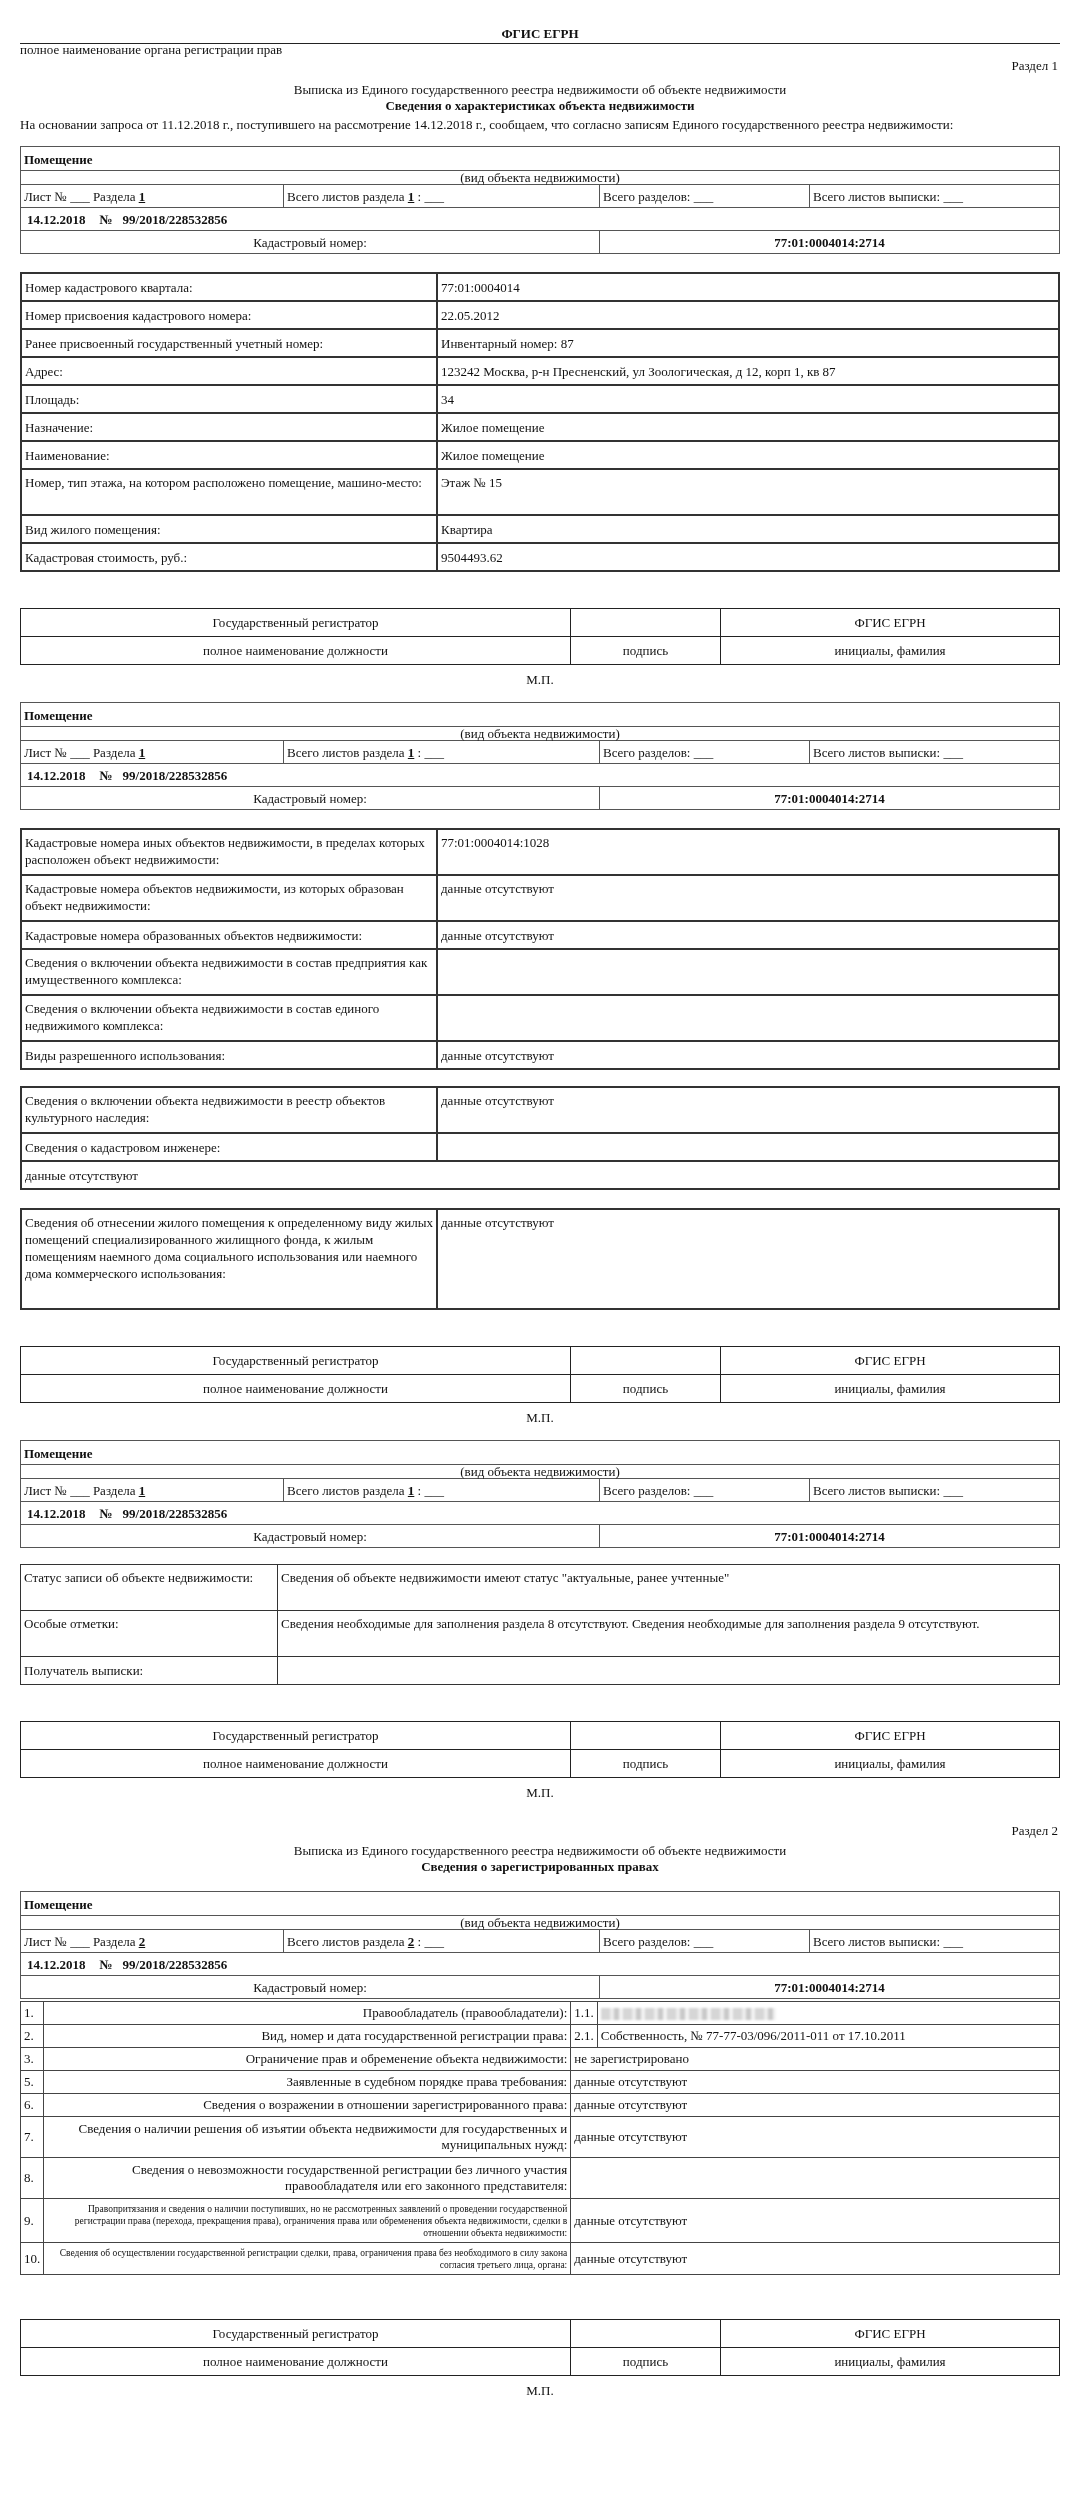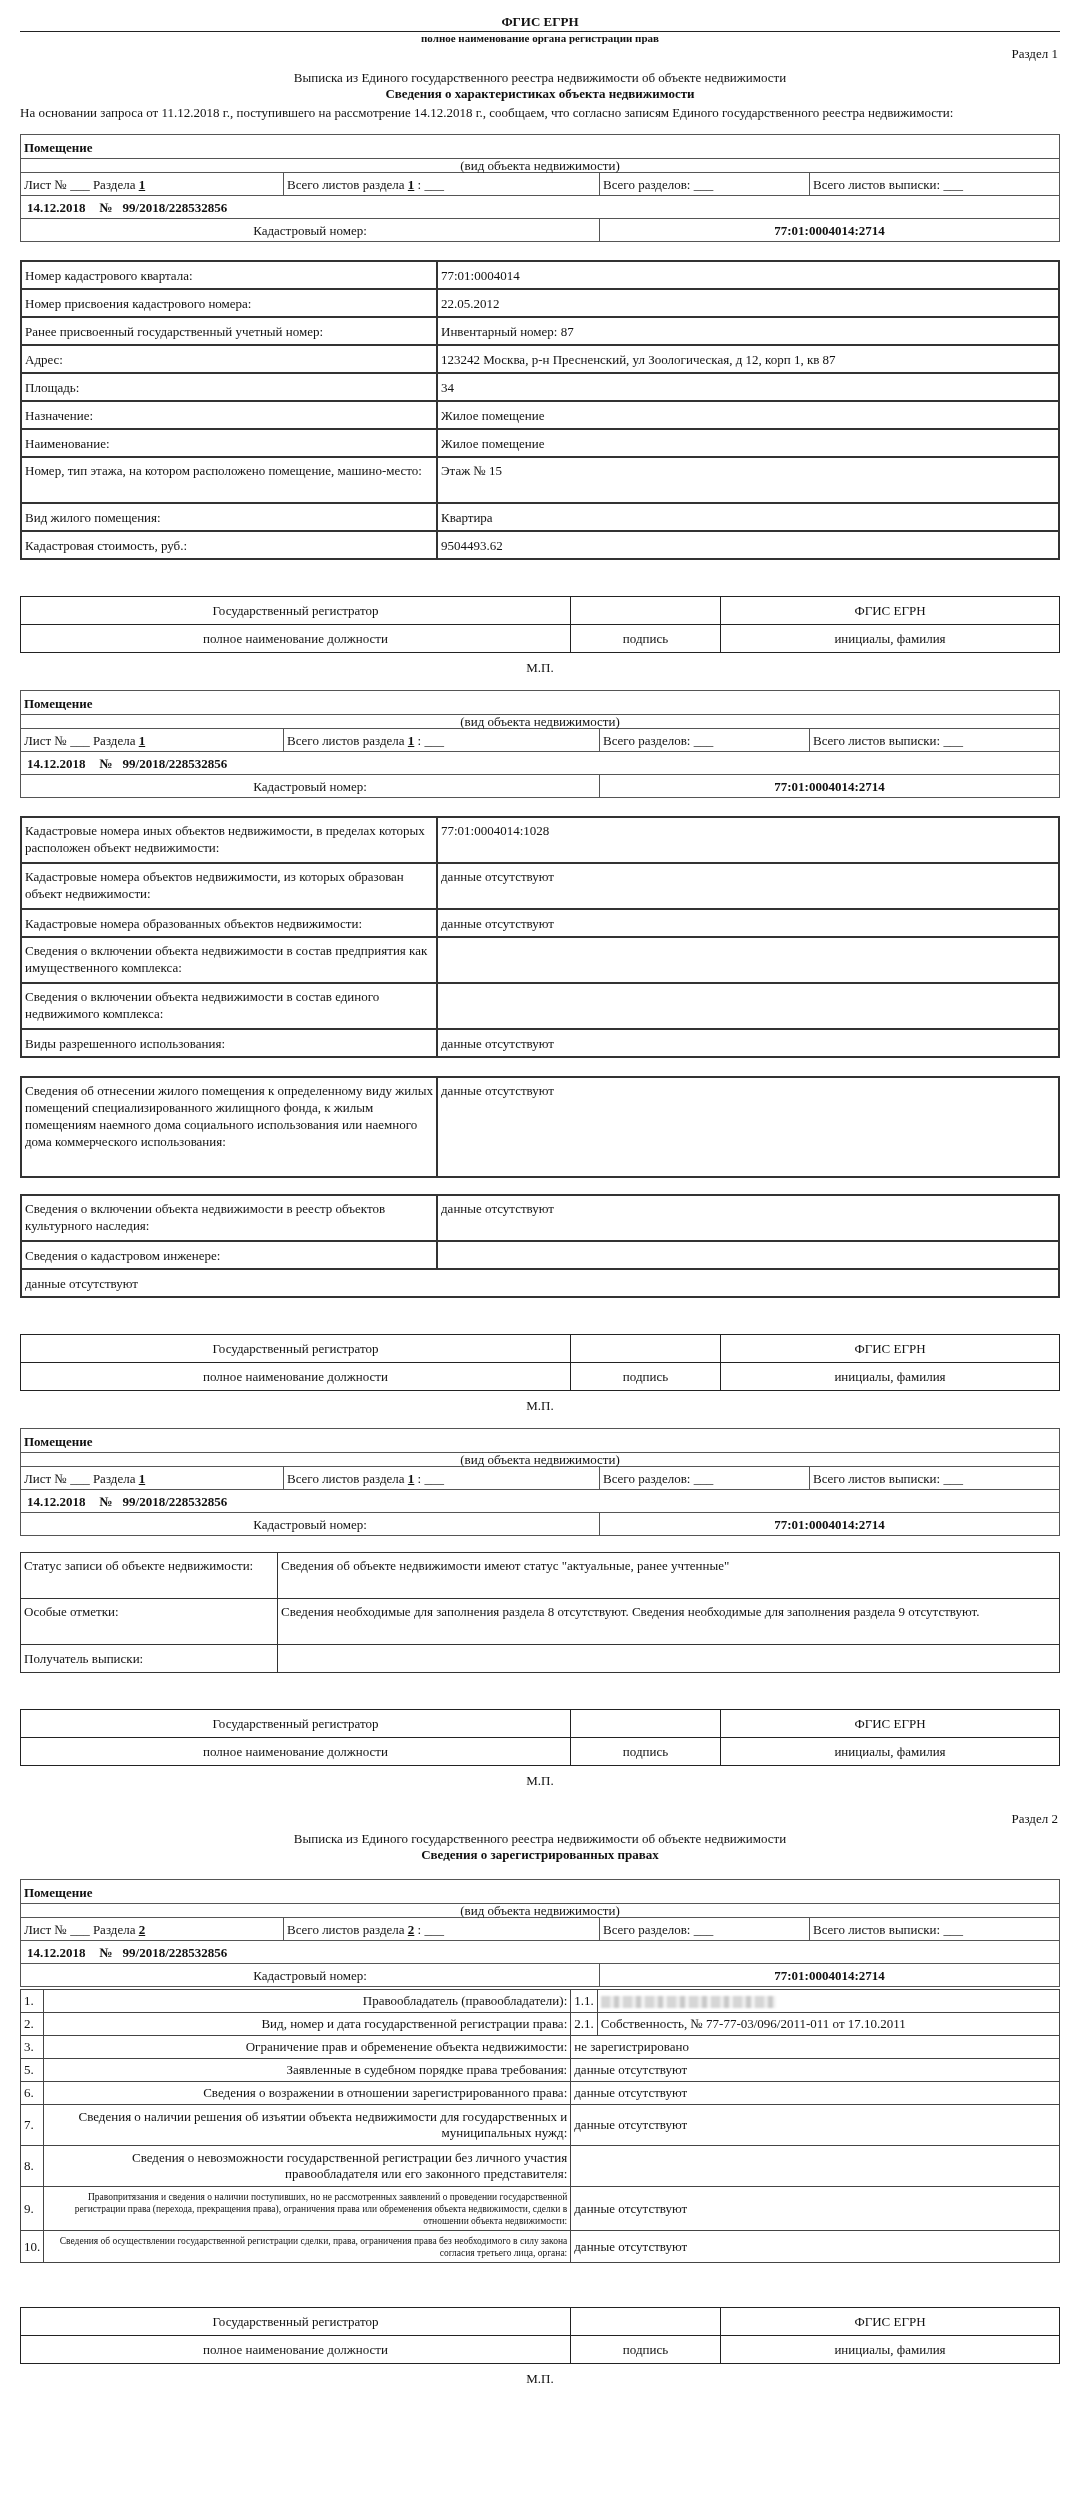--- a/index.html
+++ b/index.html
@@ -6,26 +6,26 @@
   html, body { margin: 0; padding: 0; background: #ffffff; }
   body {
     width: 1080px;
     height: 2518px;
     font-family: "Liberation Serif", "DejaVu Serif", serif;
     color: #111;
     font-size: 13px;
     position: relative;
     overflow: hidden;
   }
-  .page { padding: 4px 20px 0 20px; }
+  .page { padding: 4px 20px 0 20px; margin-top: 12px; }
 
   
   .org-title { text-align: center; font-weight: bold; font-size: 13px; padding-top: 10px; line-height: 16px; }
   .org-rule { border-top: 1.5px solid #222; margin: 1px 0 0 0; }
-  .org-sub { text-align: center; font-size: 11px; line-height: 12px; font-weight: bold; }
+  .org-sub { font-size: 13px; line-height: 12px; }
   .razdel { text-align: right; font-size: 13px; line-height: 16px; padding-right: 2px; margin-top: 6px; }
   .extract-title { text-align: center; font-size: 13px; line-height: 16px; margin-top: 8px; }
   .extract-sub { text-align: center; font-size: 13px; font-weight: bold; line-height: 16px; }
   .intro { font-size: 13px; line-height: 17px; margin-top: 2px; padding-left: 0; }
 
   table { border-collapse: collapse; width: 100%; }
   td { border: 1.5px solid #333; padding: 2px 3px; vertical-align: top; font-size: 13px; line-height: 17px; }
 
   
   .obj { margin-top: 18px; }
@@ -217,41 +217,41 @@
           <td class="k">Сведения о включении объекта недвижимости в состав единого недвижимого комплекса:</td>
           <td></td>
         </tr>
     <tr class="h28">
           <td class="k">Виды разрешенного использования:</td>
           <td>данные отсутствуют</td>
         </tr>
   </tbody>
     </table>
 
+  <table class="props" style="margin-top:16px">
+    <tbody>
+        <tr class="h46">
+          <td class="k">Сведения о включении объекта недвижимости в реестр объектов культурного наследия:</td>
+          <td>данные отсутствуют</td>
+        </tr>
+    <tr class="h28">
+          <td class="k">Сведения о кадастровом инженере:</td>
+          <td></td>
+        </tr>
+    <tr class="h28">
+          <td colspan="2">данные отсутствуют</td>
+        </tr>
+  </tbody>
+    </table>
+
   <table class="props" style="margin-top:18px">
     <tbody>
         <tr class="h100">
           <td class="k">Сведения об отнесении жилого помещения к определенному виду жилых помещений специализированного жилищного фонда, к жилым помещениям наемного дома социального использования или наемного дома коммерческого использования:</td>
           <td>данные отсутствуют</td>
-        </tr>
-  </tbody>
-    </table>
-
-  <table class="props" style="margin-top:16px">
-    <tbody>
-        <tr class="h46">
-          <td class="k">Сведения о включении объекта недвижимости в реестр объектов культурного наследия:</td>
-          <td>данные отсутствуют</td>
-        </tr>
-    <tr class="h28">
-          <td class="k">Сведения о кадастровом инженере:</td>
-          <td></td>
-        </tr>
-    <tr class="h28">
-          <td colspan="2">данные отсутствуют</td>
         </tr>
   </tbody>
     </table>
 
   <table class="sign" style="margin-top:36px">
     <tbody>
         <tr>
       <td class="c1">Государственный регистратор</td>
       <td class="c2"></td>
       <td>ФГИС ЕГРН</td>

